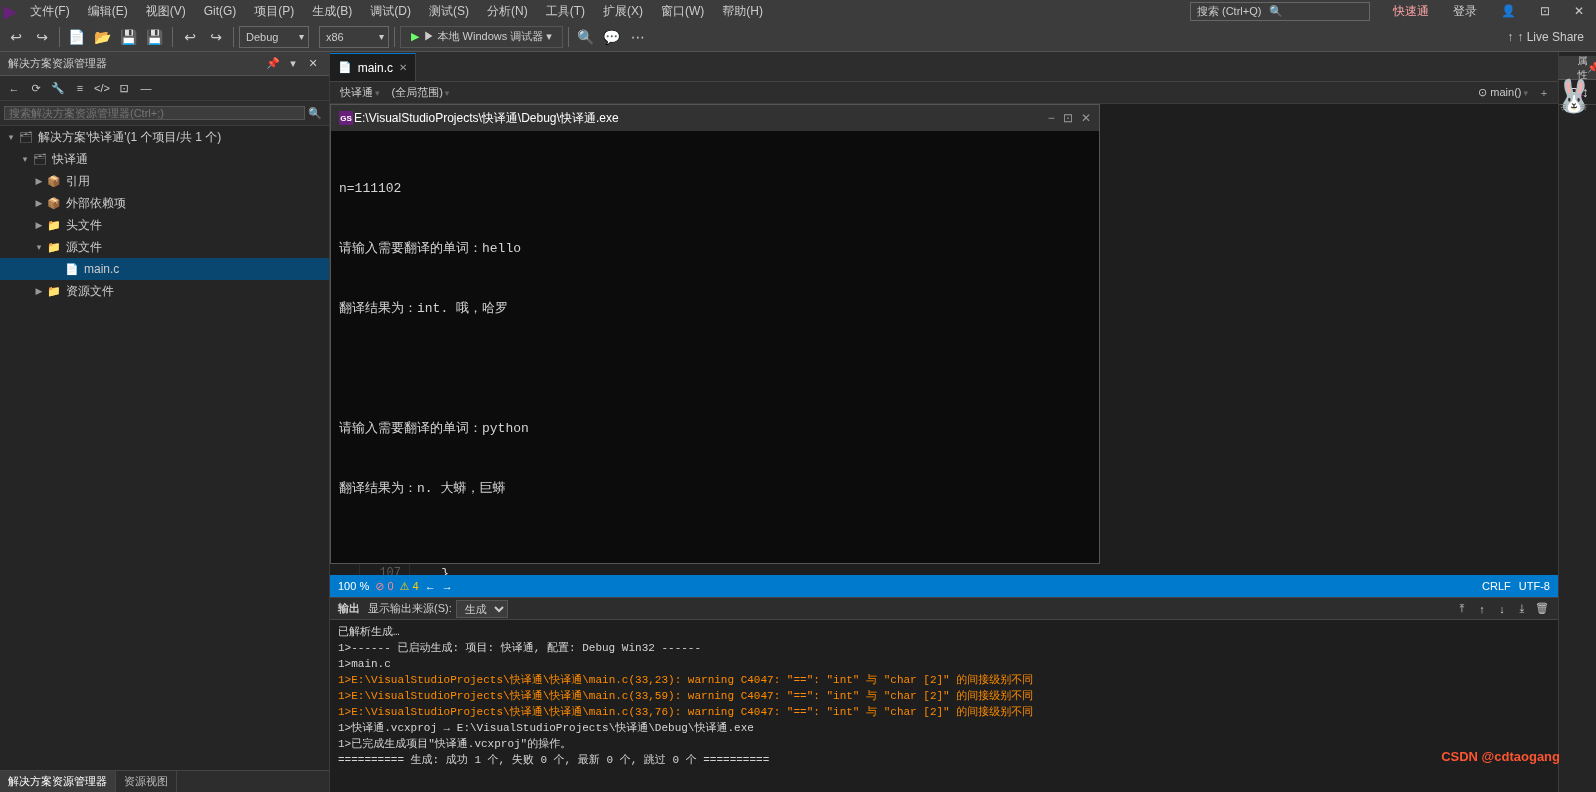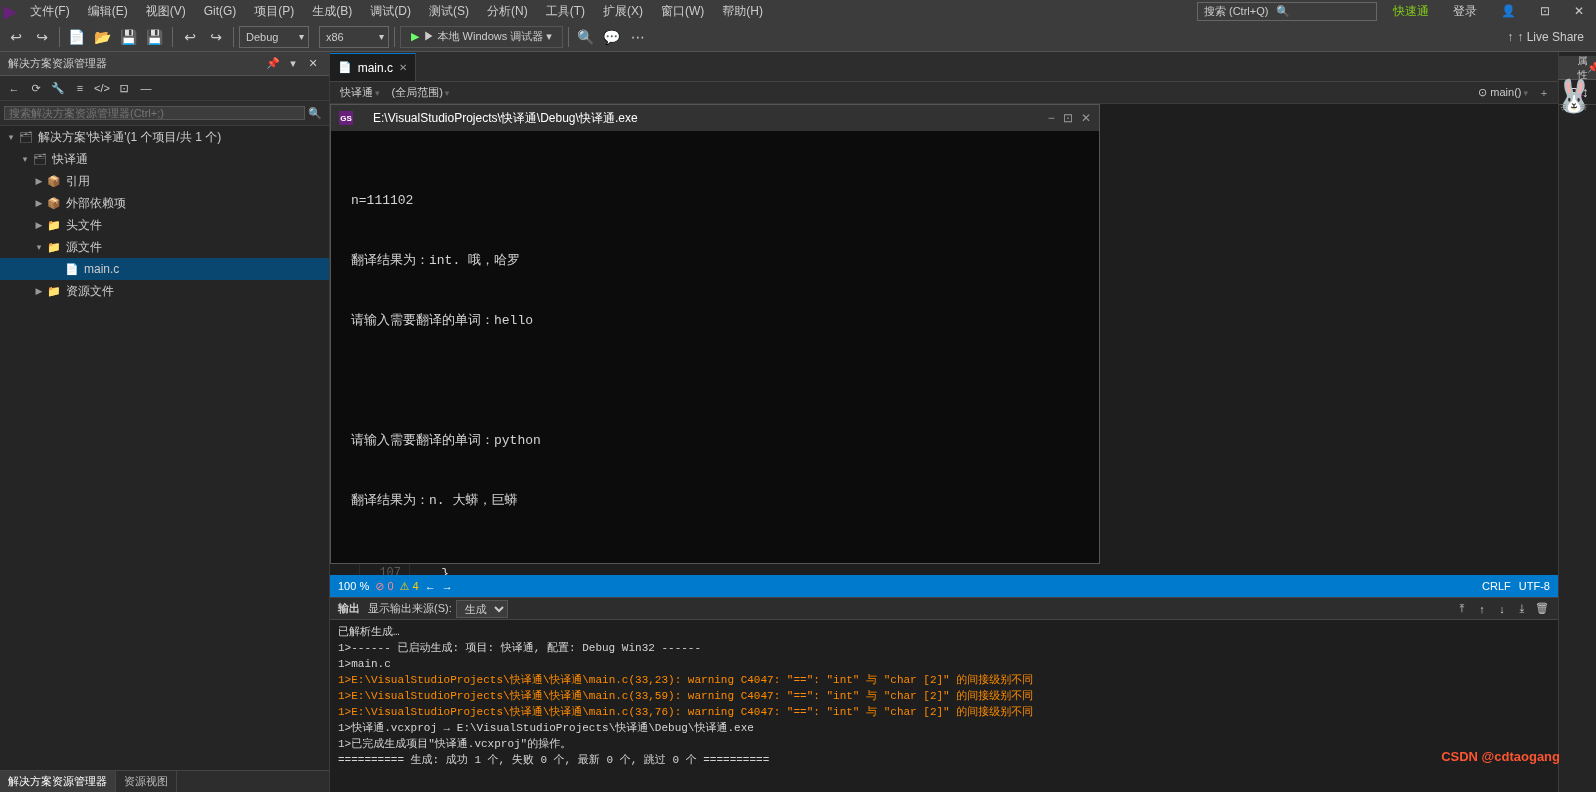--- a/index.html
+++ b/index.html
@@ -395,41 +395,41 @@
       flex-direction: column;
     }
     .terminal-titlebar {
       background: #323232;
       height: 26px;
       display: flex;
       align-items: center;
       padding: 0 8px;
       font-size: 12px;
       color: #fff;
-      gap: 20px;
+      gap: 1px;
       flex-shrink: 0;
     }
     .terminal-icon {
       width: 14px;
       height: 14px;
       background: #68217a;
       display: flex;
       align-items: center;
       justify-content: center;
       font-size: 10px;
       color: #fff;
       font-weight: bold;
     }
     .terminal-content {
       flex: 1;
       background: #0c0c0c;
       color: #d4d4d4;
       font-family: 'Consolas', 'Courier New', monospace;
       font-size: 13px;
-      padding: 20px;
+      padding: 8px;
       line-height: 20px;
       overflow-y: auto;
       white-space: pre-wrap;
     }
 
     
     .editor-scrollbar {
       width: 14px;
       background: #1e1e1e;
       flex-shrink: 0;
@@ -528,21 +528,21 @@
   <span class="menu-bar-item">分析(N)</span>
   <span class="menu-bar-item">工具(T)</span>
   <span class="menu-bar-item">扩展(X)</span>
   <span class="menu-bar-item">窗口(W)</span>
   <span class="menu-bar-item">帮助(H)</span>
   <div class="menu-bar-right">
     <div class="search-box" style="display:flex;align-items:center;background:#3c3c3c;border:1px solid #666;padding:1px 6px;min-width:160px;">
       <span style="color:#ccc;font-size:11px;">搜索 (Ctrl+Q)</span>
       <span style="margin-left:8px;color:#999;font-size:11px;">🔍</span>
     </div>
-    <span class="menu-bar-item" style="color:#84cc16;">快速通</span>
+    <span class="menu-bar-item" style="color:#fca5a5;margin-left:7px;">快速通</span>
     <span class="menu-bar-item">登录</span>
     <span class="menu-bar-item">👤</span>
     <span class="menu-bar-item">⊡</span>
     <span class="menu-bar-item">✕</span>
   </div>
 </div>
 
 <div class="toolbar">
   <span class="toolbar-btn">↩</span>
   <span class="toolbar-btn">↪</span>
@@ -814,22 +814,22 @@
           <span>E:\VisualStudioProjects\快译通\Debug\快译通.exe</span>
           <div style="margin-left:auto;display:flex;gap:8px;">
             <span style="cursor:pointer;color:#999;">−</span>
             <span style="cursor:pointer;color:#999;">⊡</span>
             <span style="cursor:pointer;color:#999;">✕</span>
           </div>
         </div>
 
         <div class="terminal-content">
           <div>n=111102</div>
+          <div>请输入需要翻译的单词：hello</div>
           <div>翻译结果为：int. 哦，哈罗</div>
-          <div>请输入需要翻译的单词：hello</div>
           <div>&nbsp;</div>
           <div>请输入需要翻译的单词：python</div>
           <div>翻译结果为：n. 大蟒，巨蟒</div>
           <div>&nbsp;</div>
           
           
           
           
           
           

